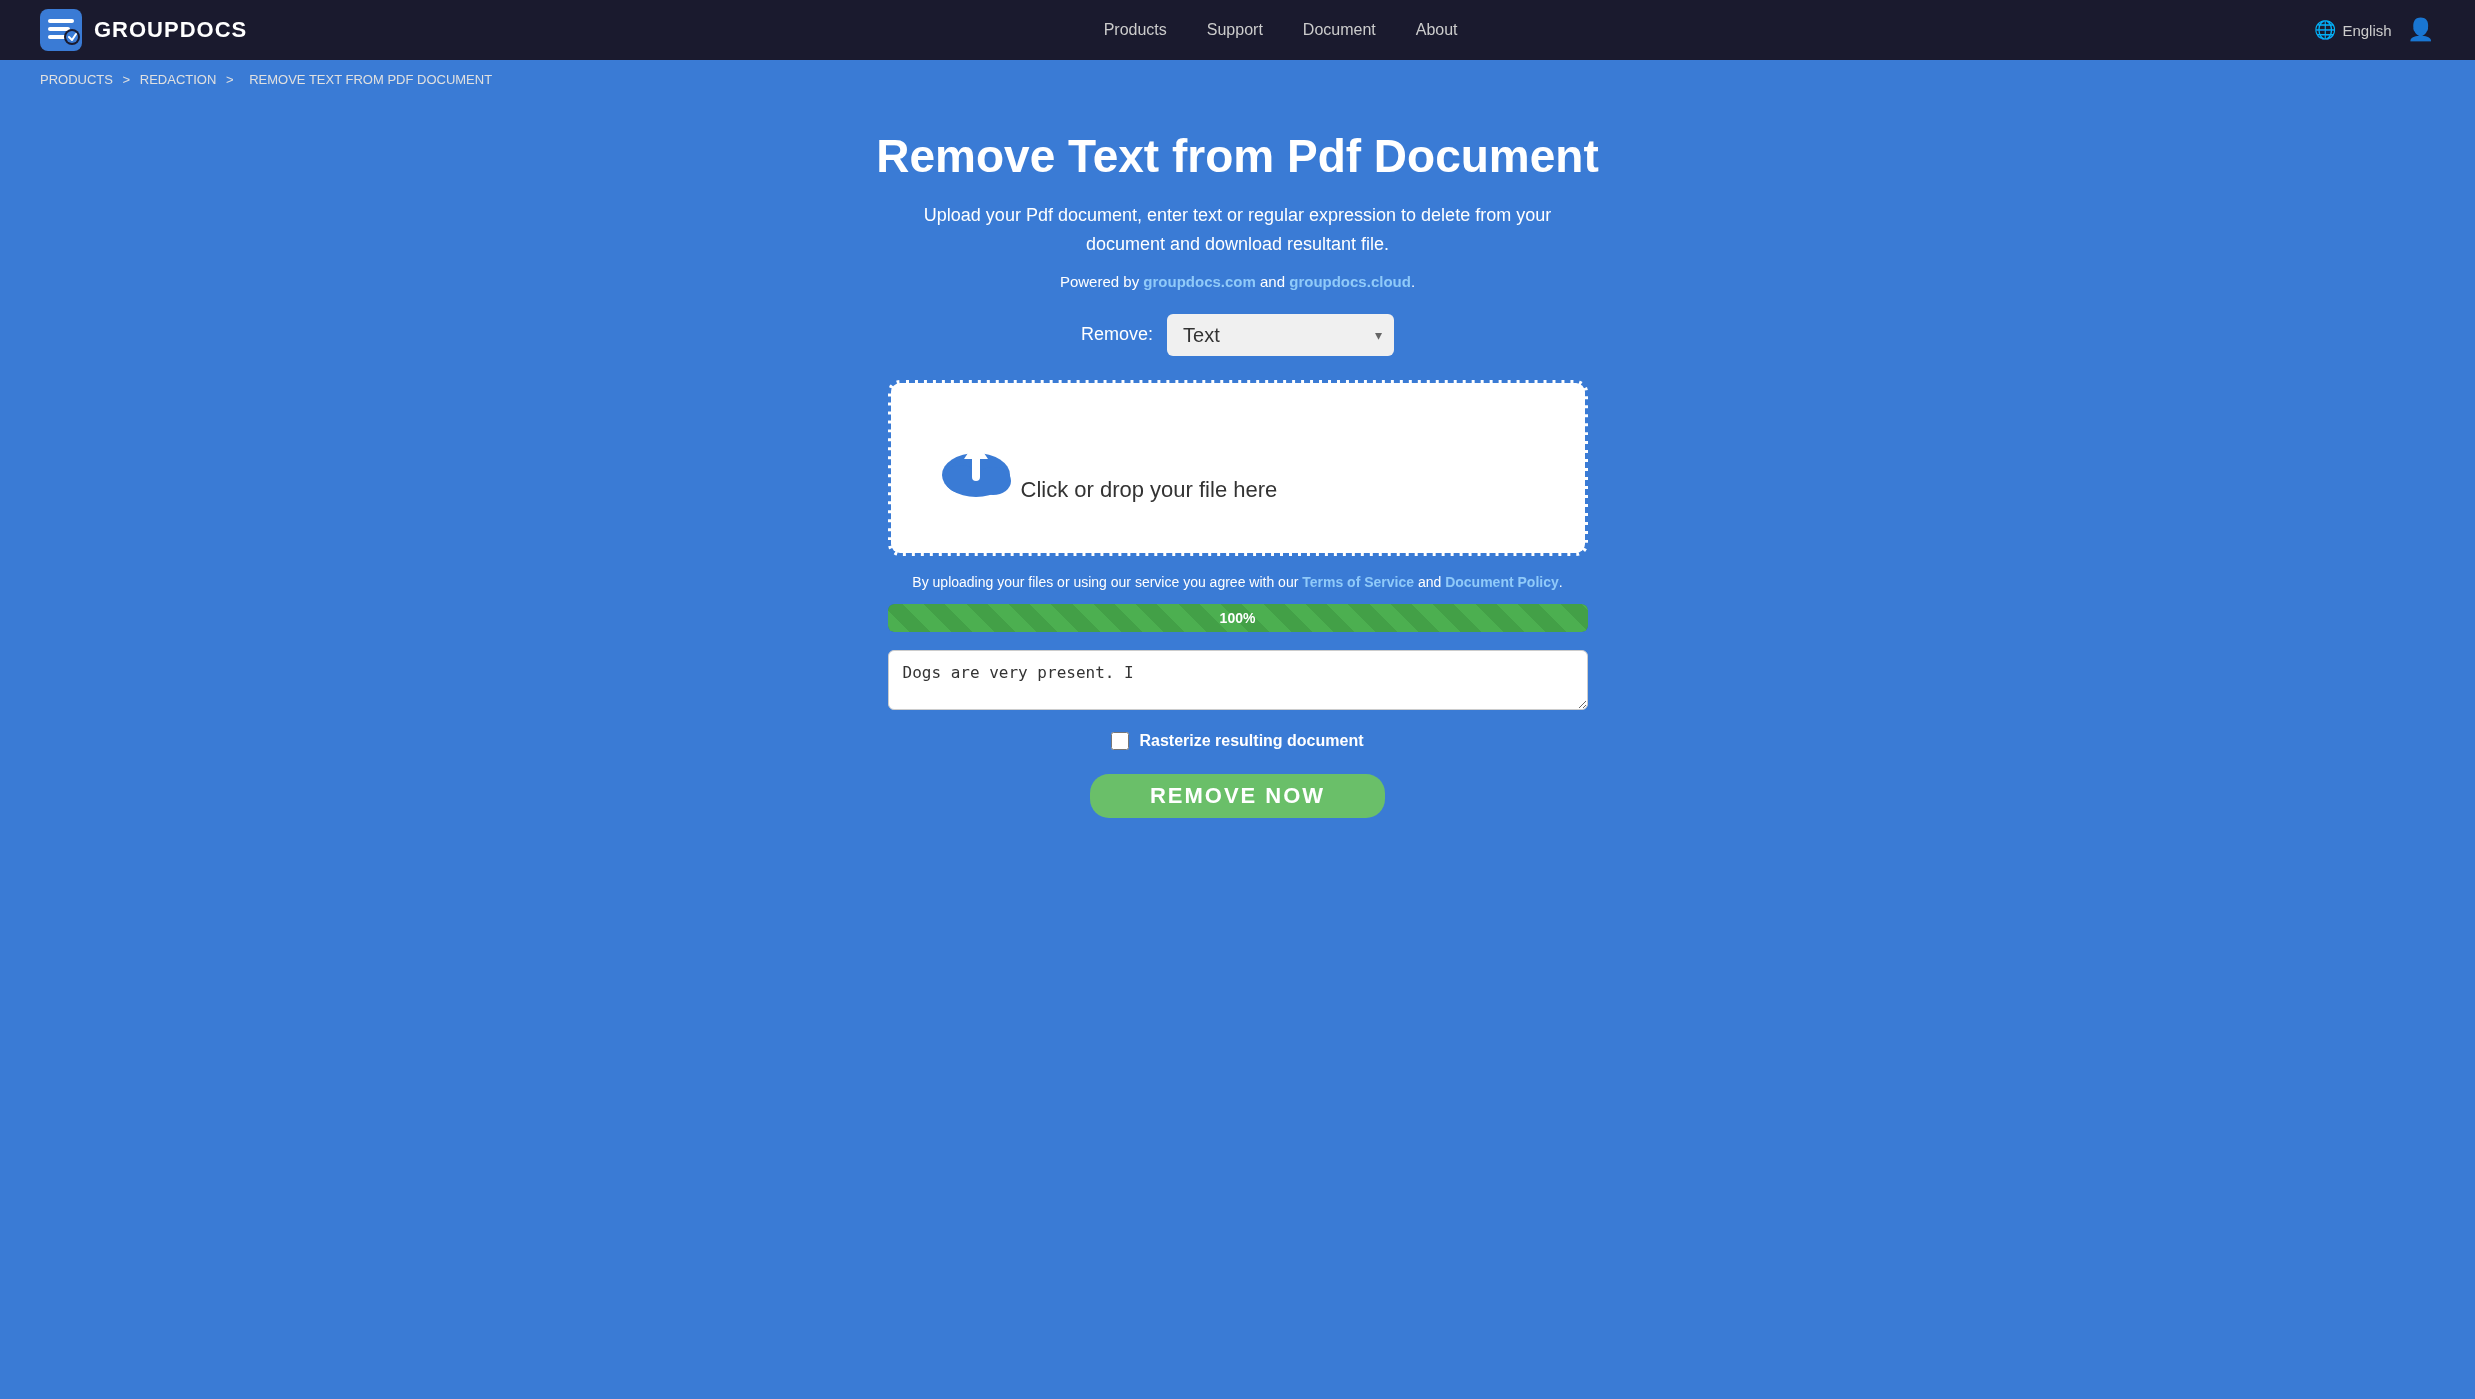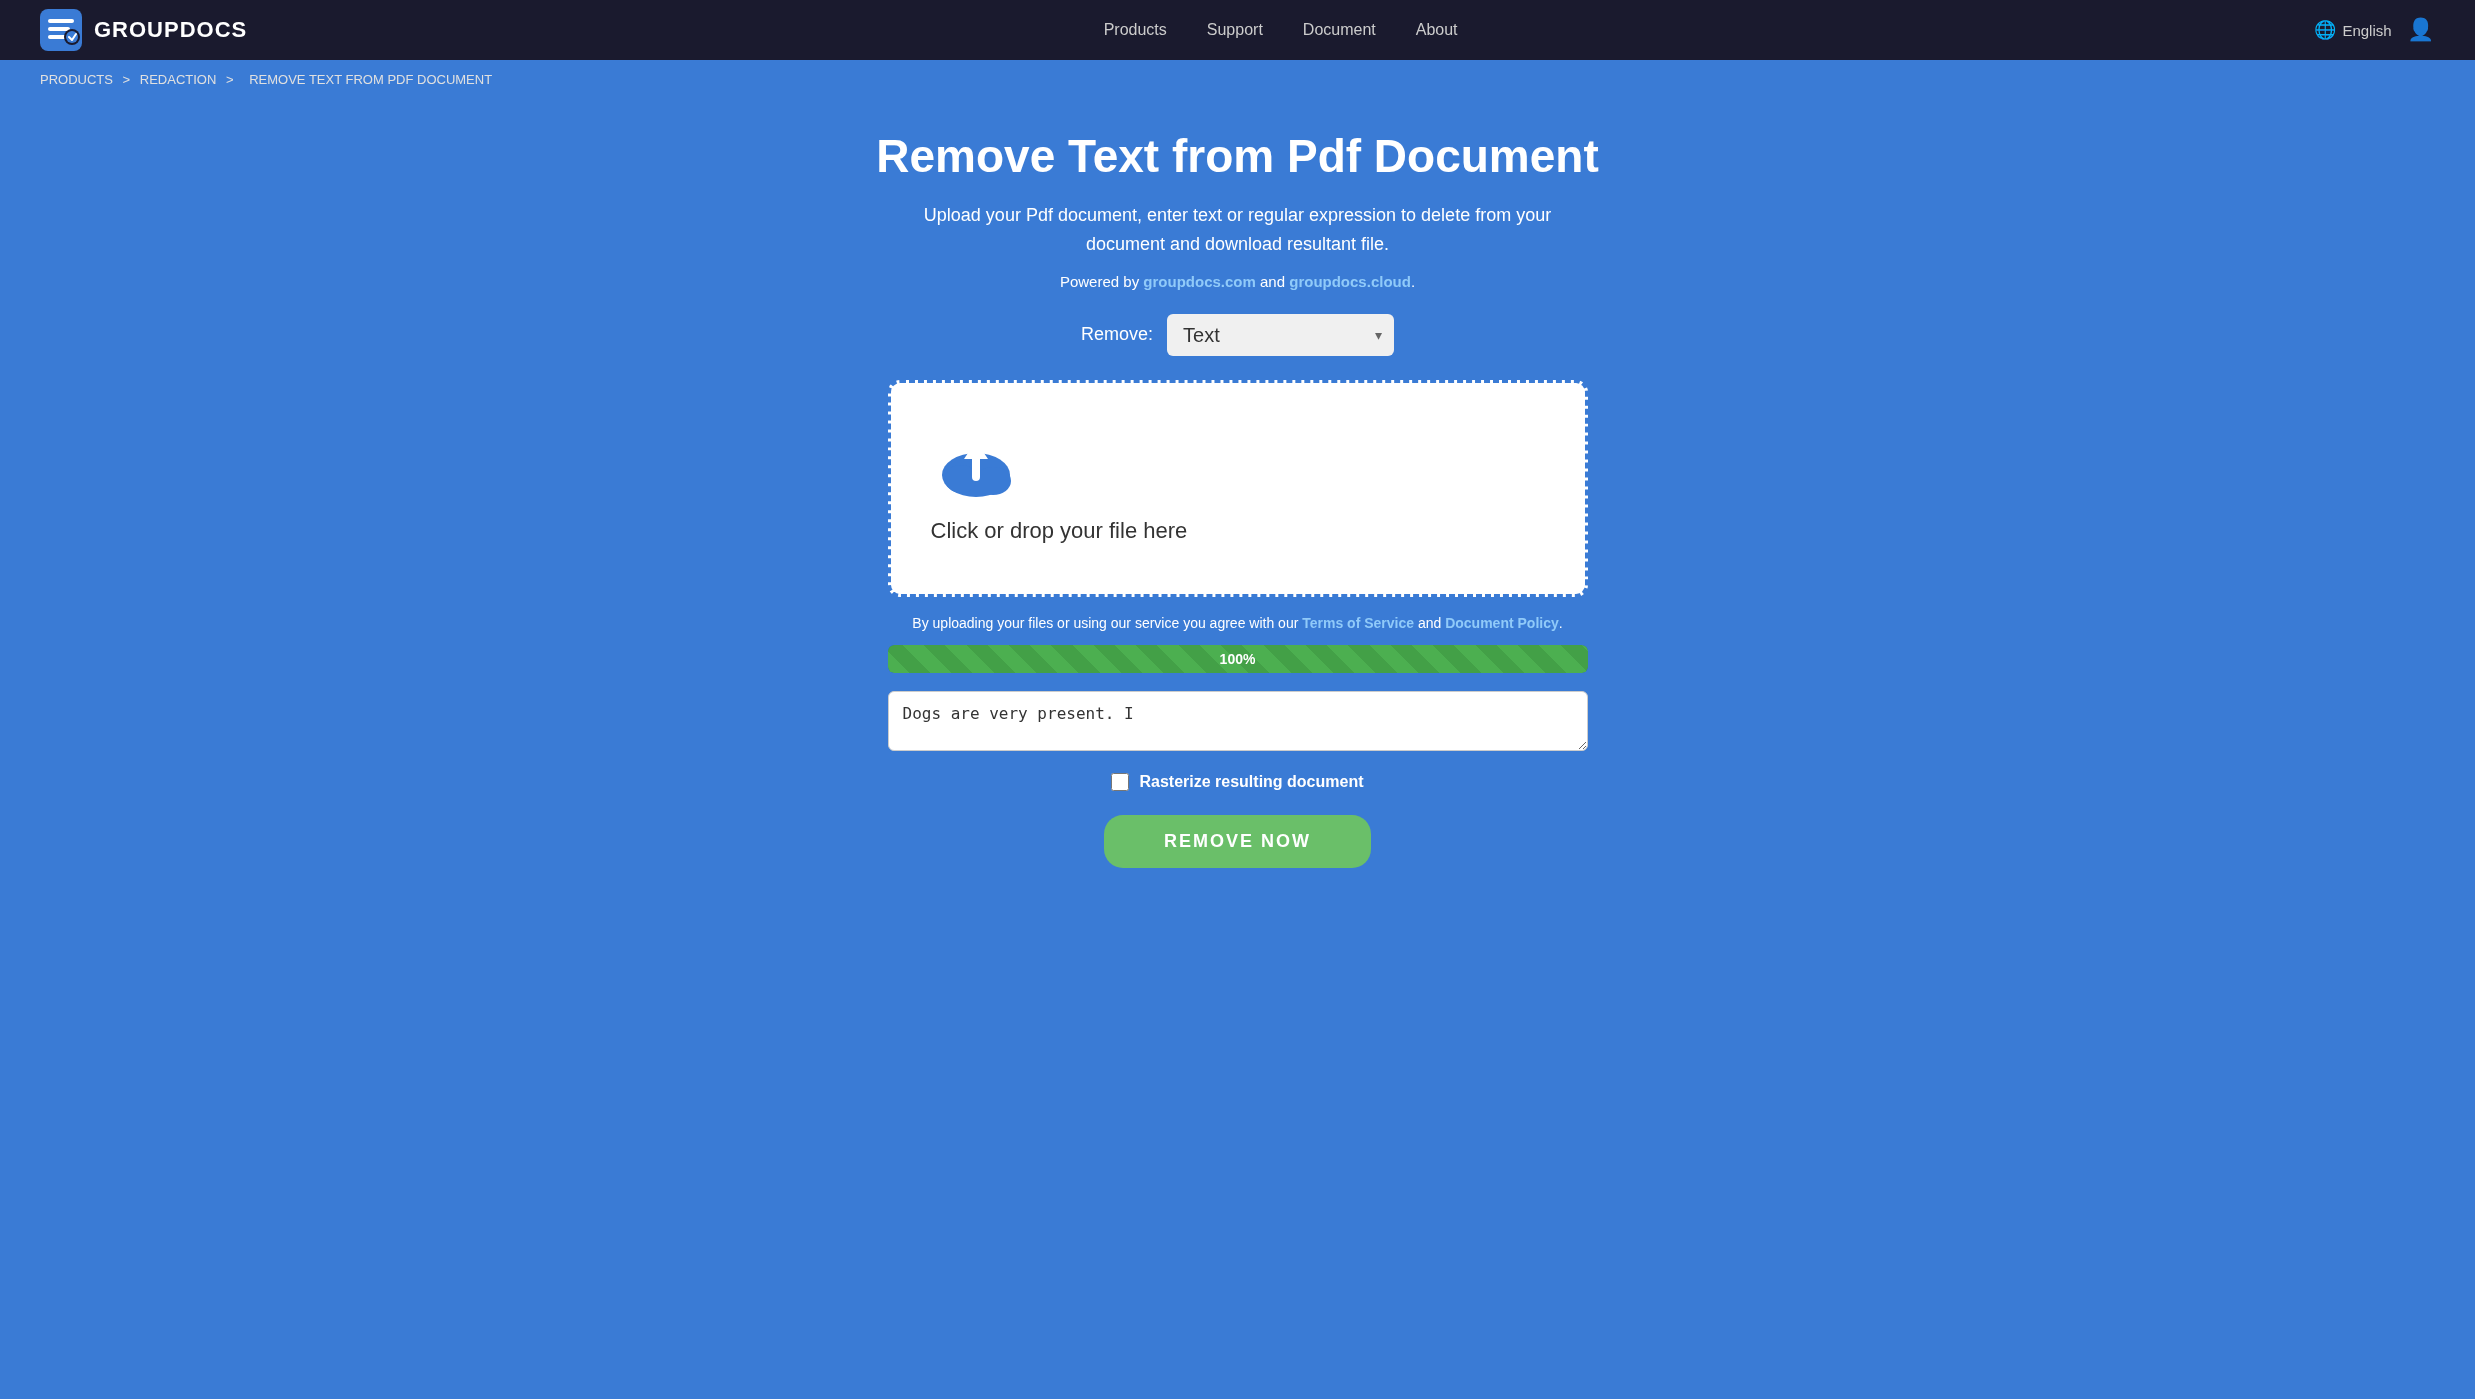--- a/index.html
+++ b/index.html
@@ -114,23 +114,23 @@
 
     
     .drop-zone {
       background: white;
       border: 3px dashed #3a7bd5;
       border-radius: 12px;
       width: 700px;
       max-width: 100%;
       padding: 50px 40px;
       display: flex;
-      flex-direction: column;
-      align-items: flex-start;
-      gap: 15px;
+      flex-direction: row;
+      align-items: flex-end;
+      gap: 0;
       cursor: pointer;
       margin-bottom: 18px;
     }
     .cloud-svg { width: 90px; height: 70px; }
     .drop-text {
       font-size: 22px;
       color: #333;
       font-weight: 500;
     }
 
@@ -220,22 +220,22 @@
       font-size: 16px;
       font-weight: bold;
     }
 
     
     .remove-button {
       background: #6abf69;
       color: white;
       border: none;
       border-radius: 19px;
-      padding: 16px 60px;
-      font-size: 18px;
+      padding: 9px 60px;
+      font-size: 22px;
       font-weight: bold;
       letter-spacing: 2px;
       cursor: pointer;
       text-transform: uppercase;
     }
 
     
     .logo-svg { width: 42px; height: 42px; }
   </style>
 </head>

